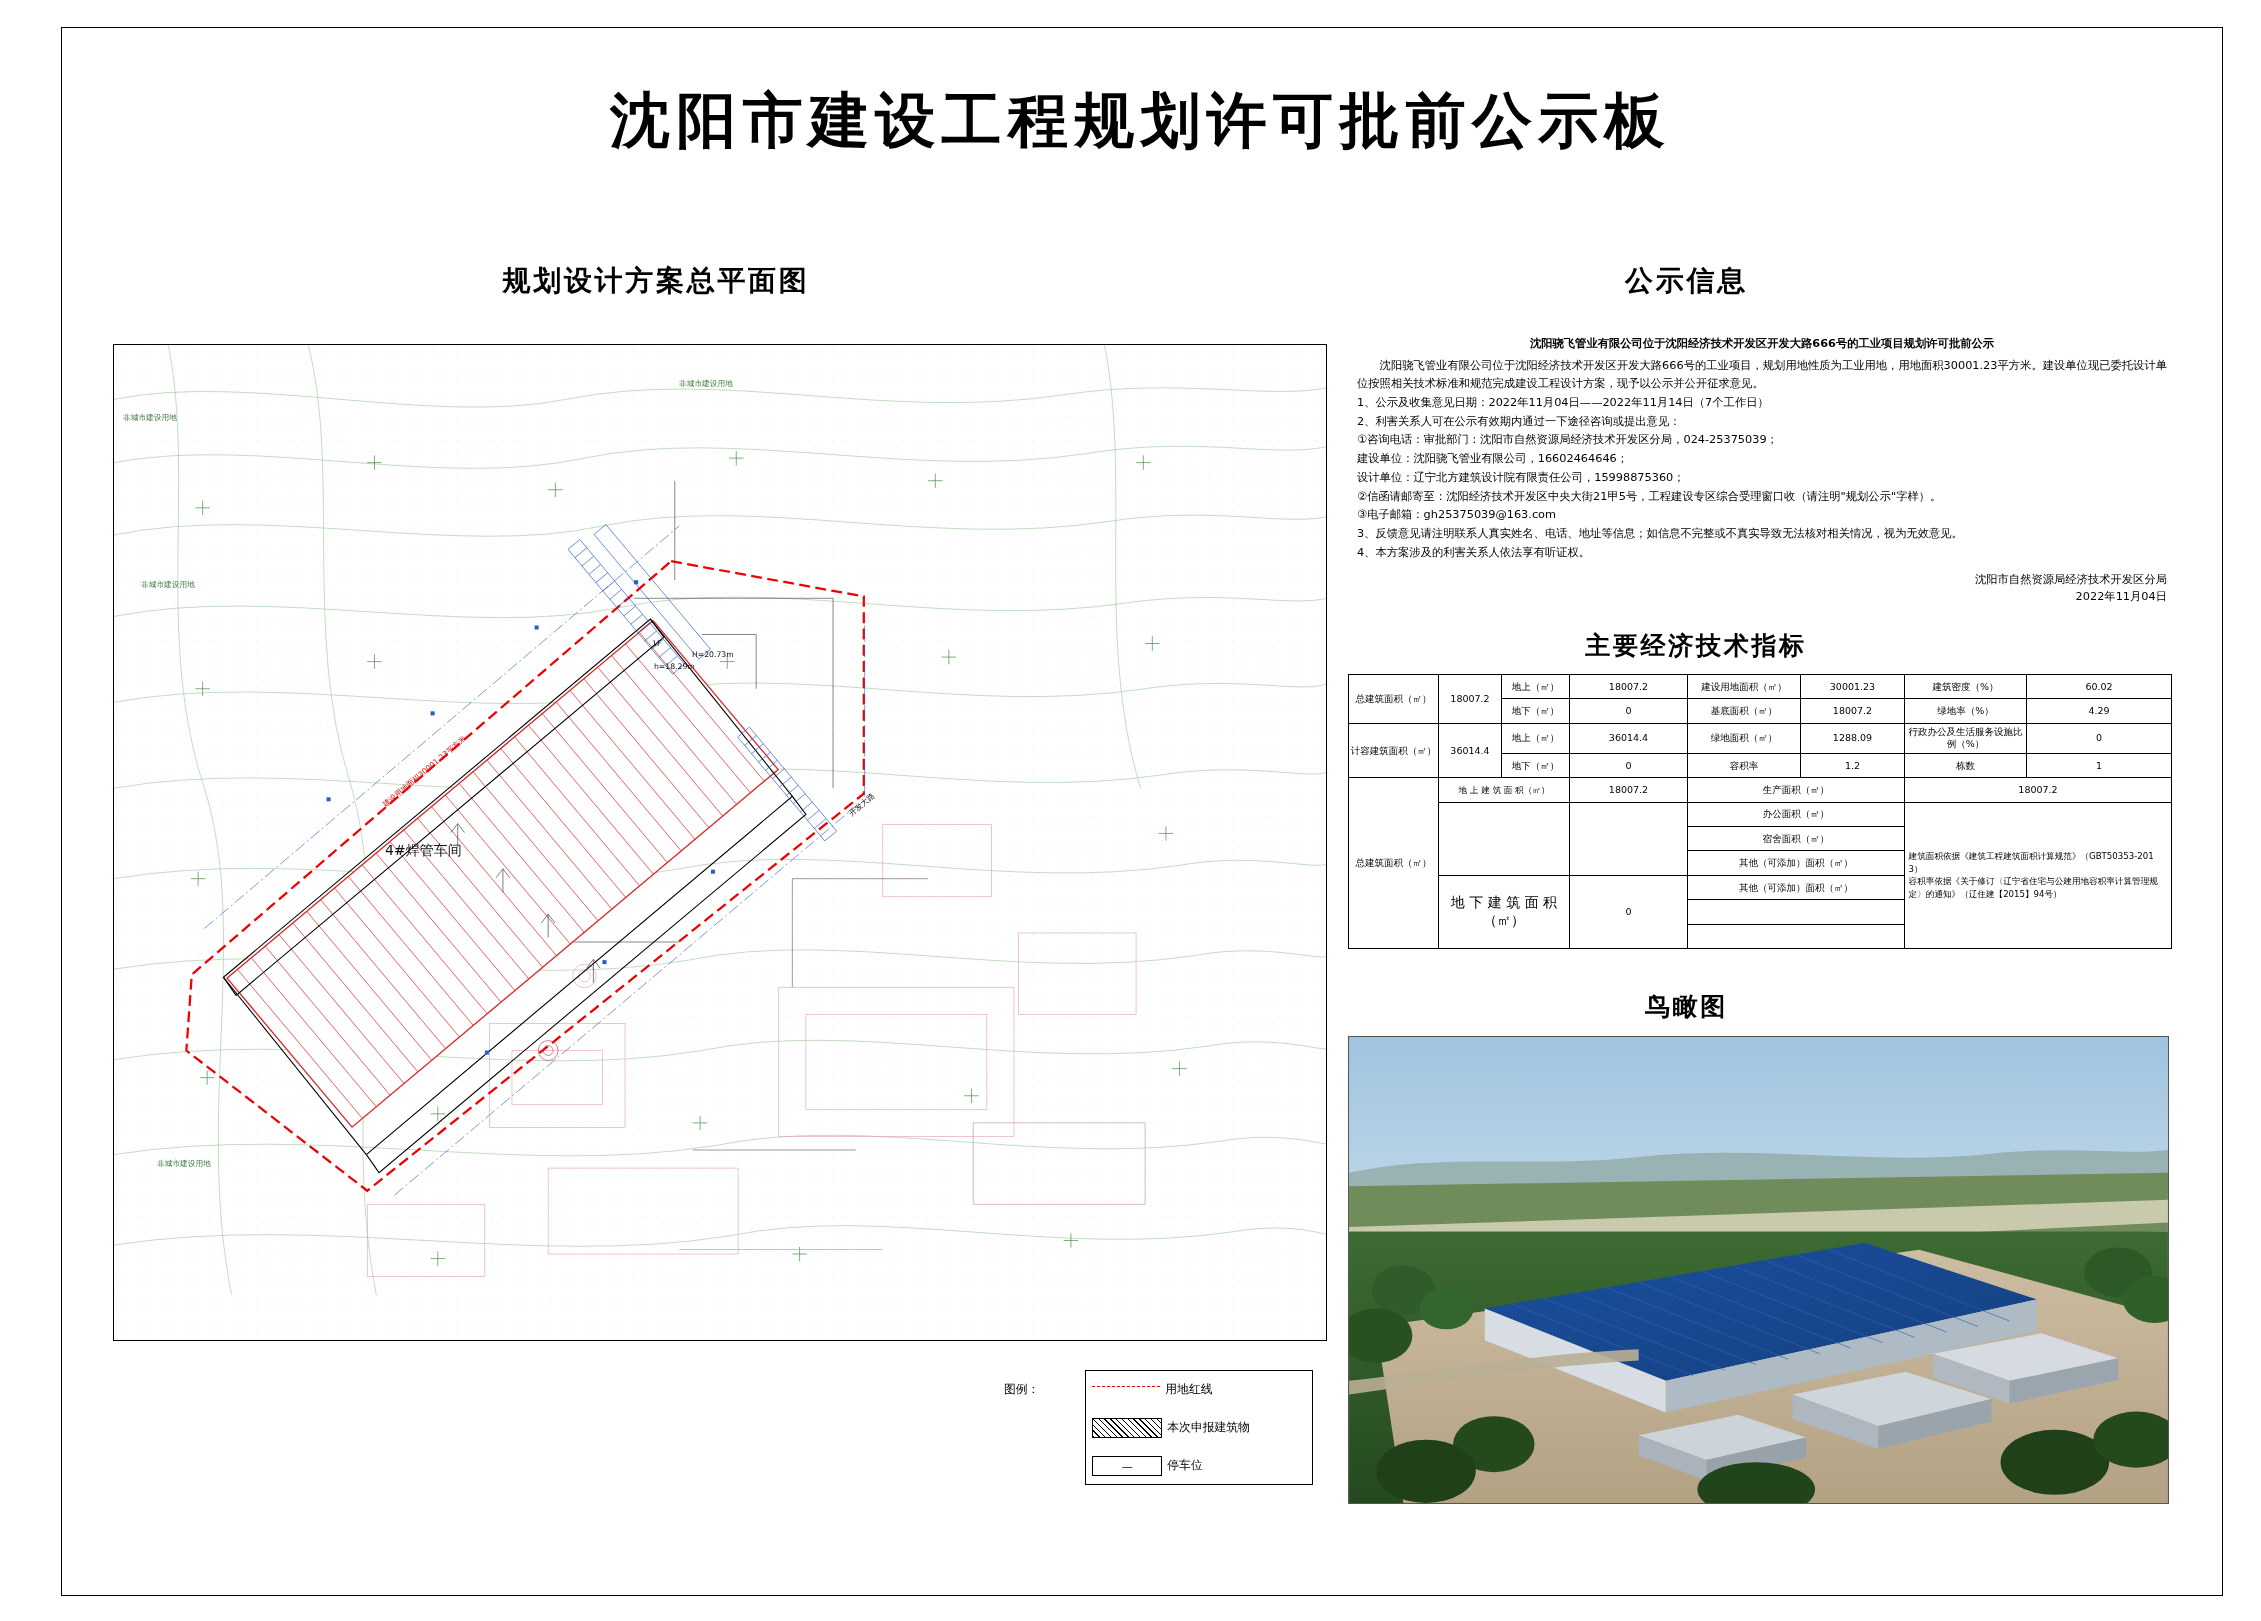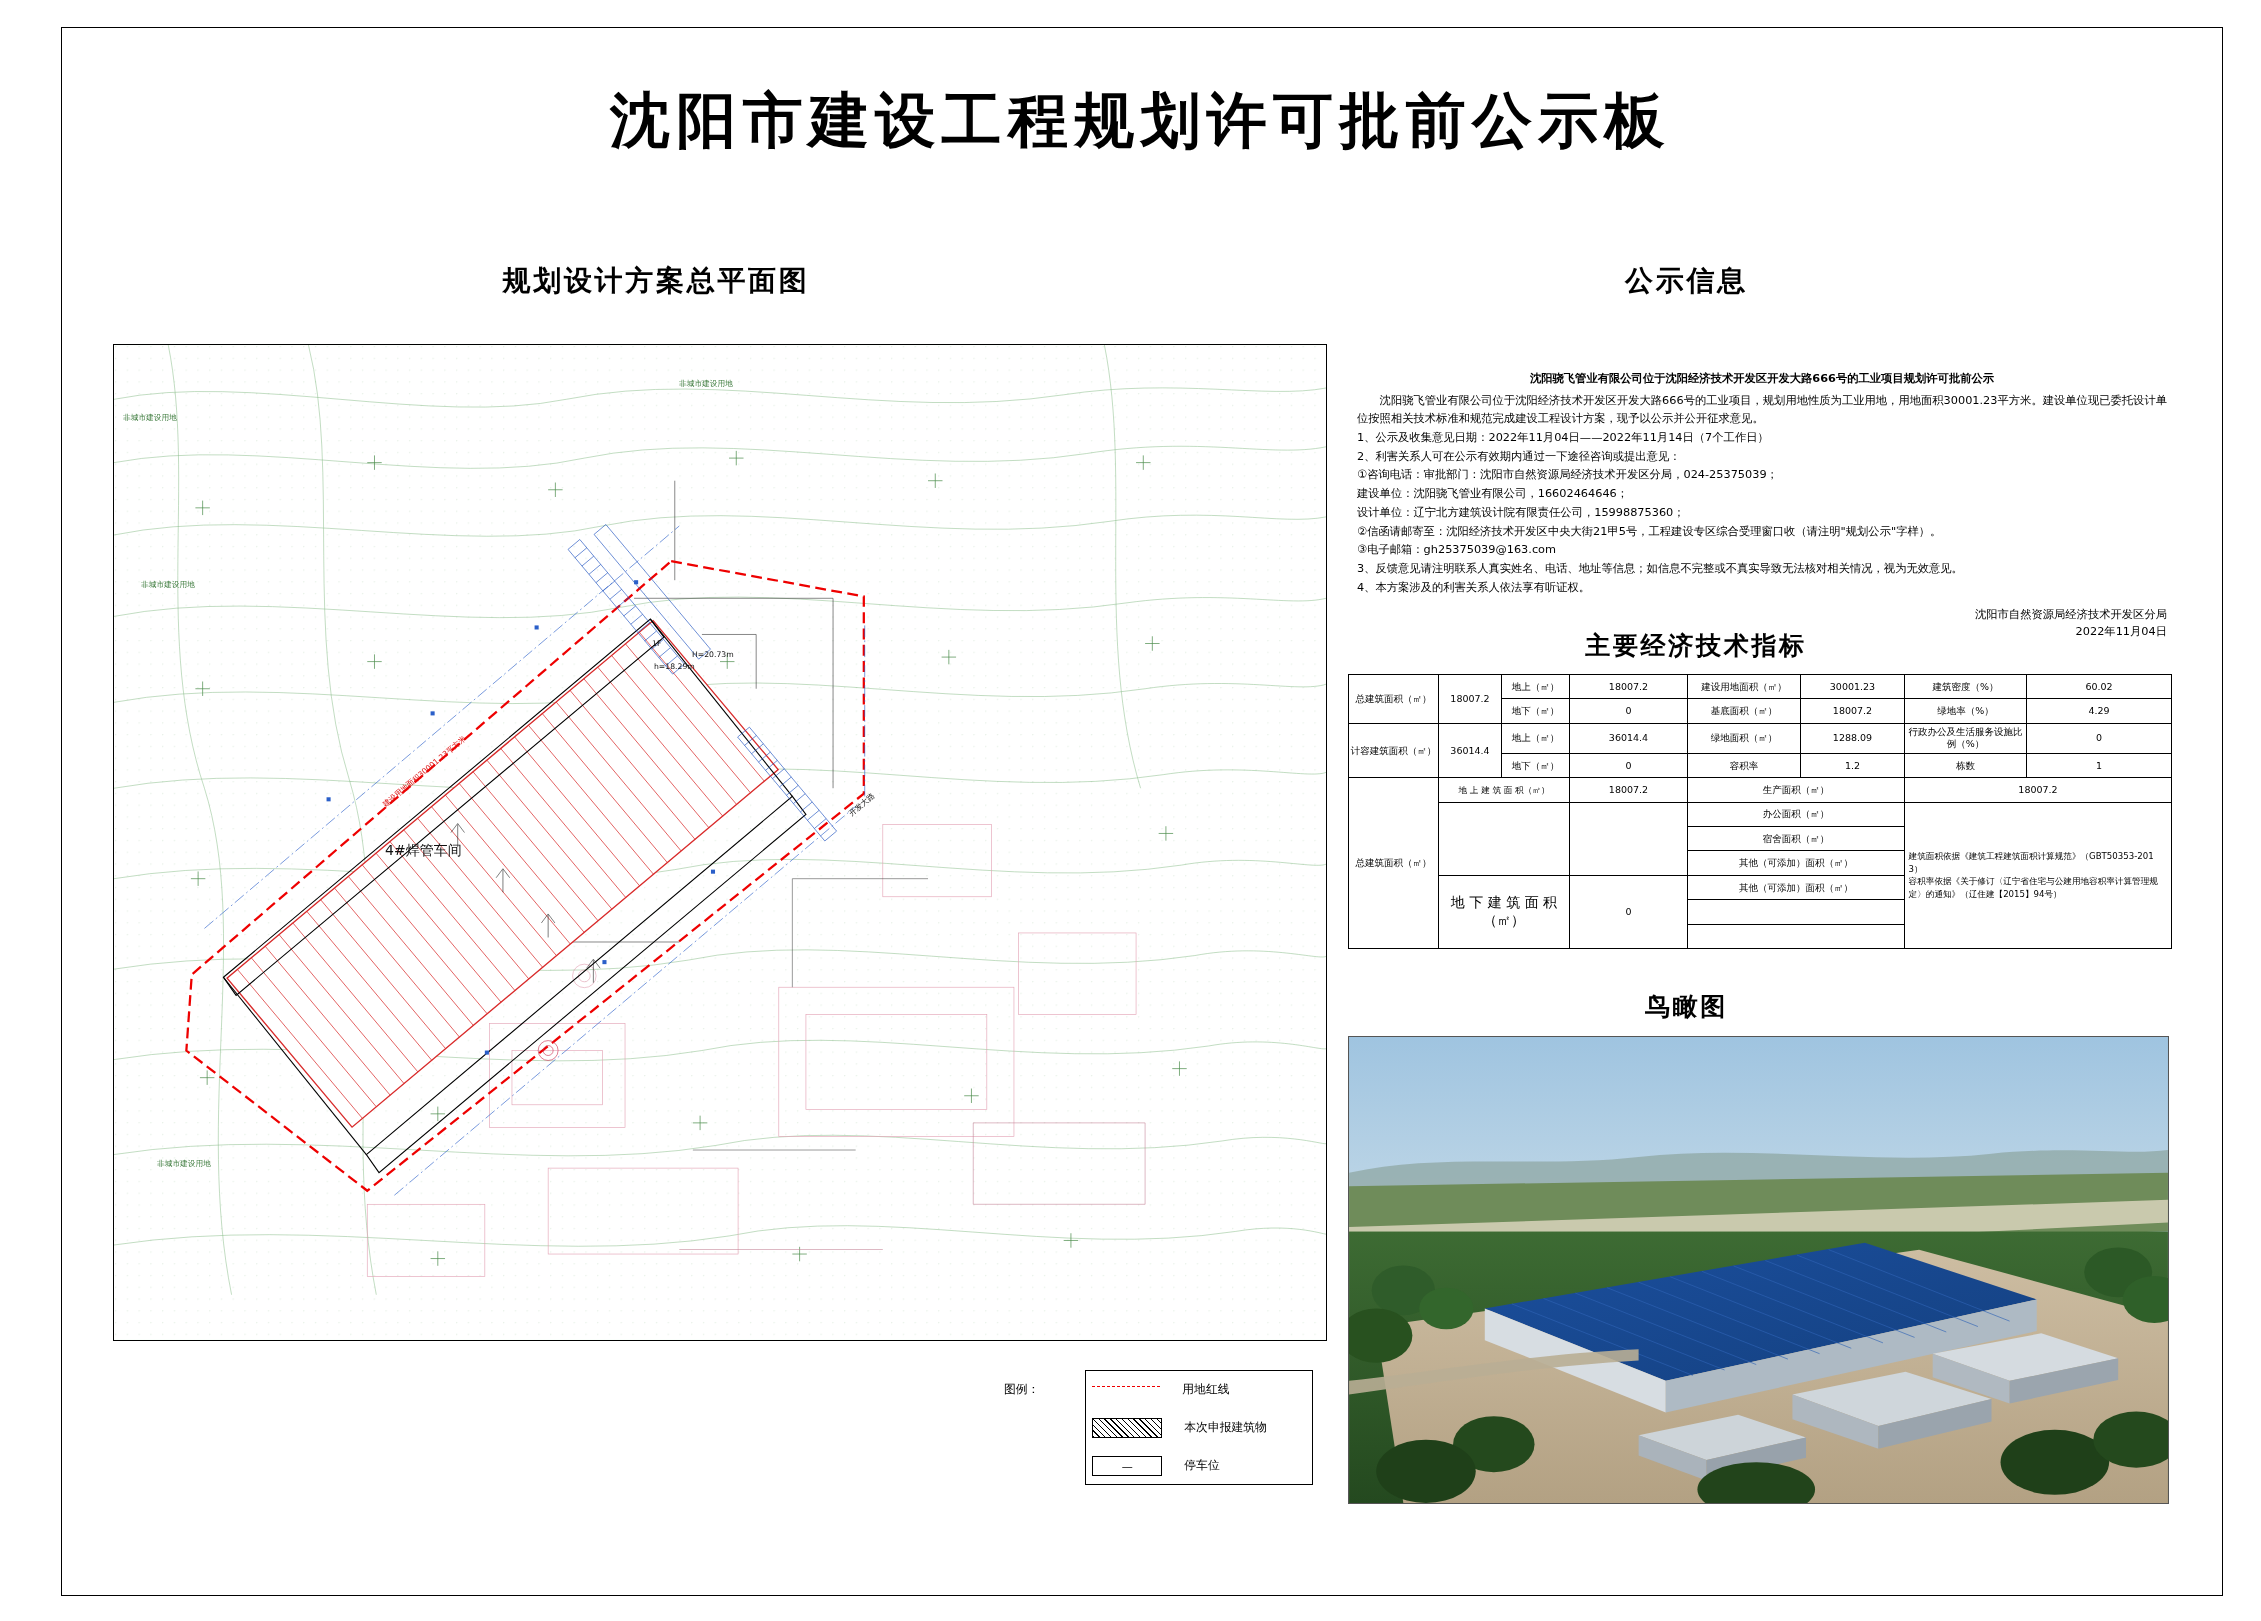--- a/index.html
+++ b/index.html
@@ -50,21 +50,21 @@
   
   .legend{
     position:absolute;left:1085px;top:1370px;width:226px;height:113px;
     border:0.9px solid #000;background:#fff;
   }
   .legend-row{
     display:flex;align-items:center;height:38px;padding-left:6.3px;box-sizing:border-box;
   }
   .legend-label{
     font-size:11.8px;font-family:"DejaVu Sans","Liberation Sans",sans-serif;
-    color:#000;margin-left:22px;
+    color:#000;margin-left:5px;
   }
   .legend-word{
     position:absolute;left:1094px;top:1384px;font-size:11.8px;
     font-family:"DejaVu Sans","Liberation Sans",sans-serif;
   }
   .swatch{width:68px;height:13.6px;position:relative;}
   .sw-red{border-top:1.8px dashed #e00;margin-top:6.3px;}
   .sw-hatch{
     height:18px;border:0.9px solid #000;
     background:repeating-linear-gradient(45deg,#000 0 0.9px,#fff 0.9px 4.1px);
@@ -74,21 +74,21 @@
     display:flex;align-items:center;justify-content:center;font-size:10px;
   }
 
   
   .notice{
     position:absolute;left:1357px;top:335px;width:810px;
     font-size:11.3px;line-height:1.58;color:#000;
     font-family:"DejaVu Sans","Liberation Sans",sans-serif;
     text-align:justify;
   }
-  .notice .bold{font-weight:bold;display:block;text-align:center;margin-bottom:4.5px;margin-top:35px;}
+  .notice .bold{font-weight:bold;display:block;text-align:center;margin-bottom:4.5px;}
   .notice p{margin:0 0 0.9px 0;}
   .notice .indent{text-indent:22.6px;}
   .notice .sign{text-align:right;margin-top:10px;line-height:1.5;}
 
   
   .ind-table{
     position:absolute;left:1348px;top:674px;width:823px;
     border-collapse:collapse;font-size:9.5px;color:#000;
     font-family:"DejaVu Sans","Liberation Sans",sans-serif;
     table-layout:fixed;

